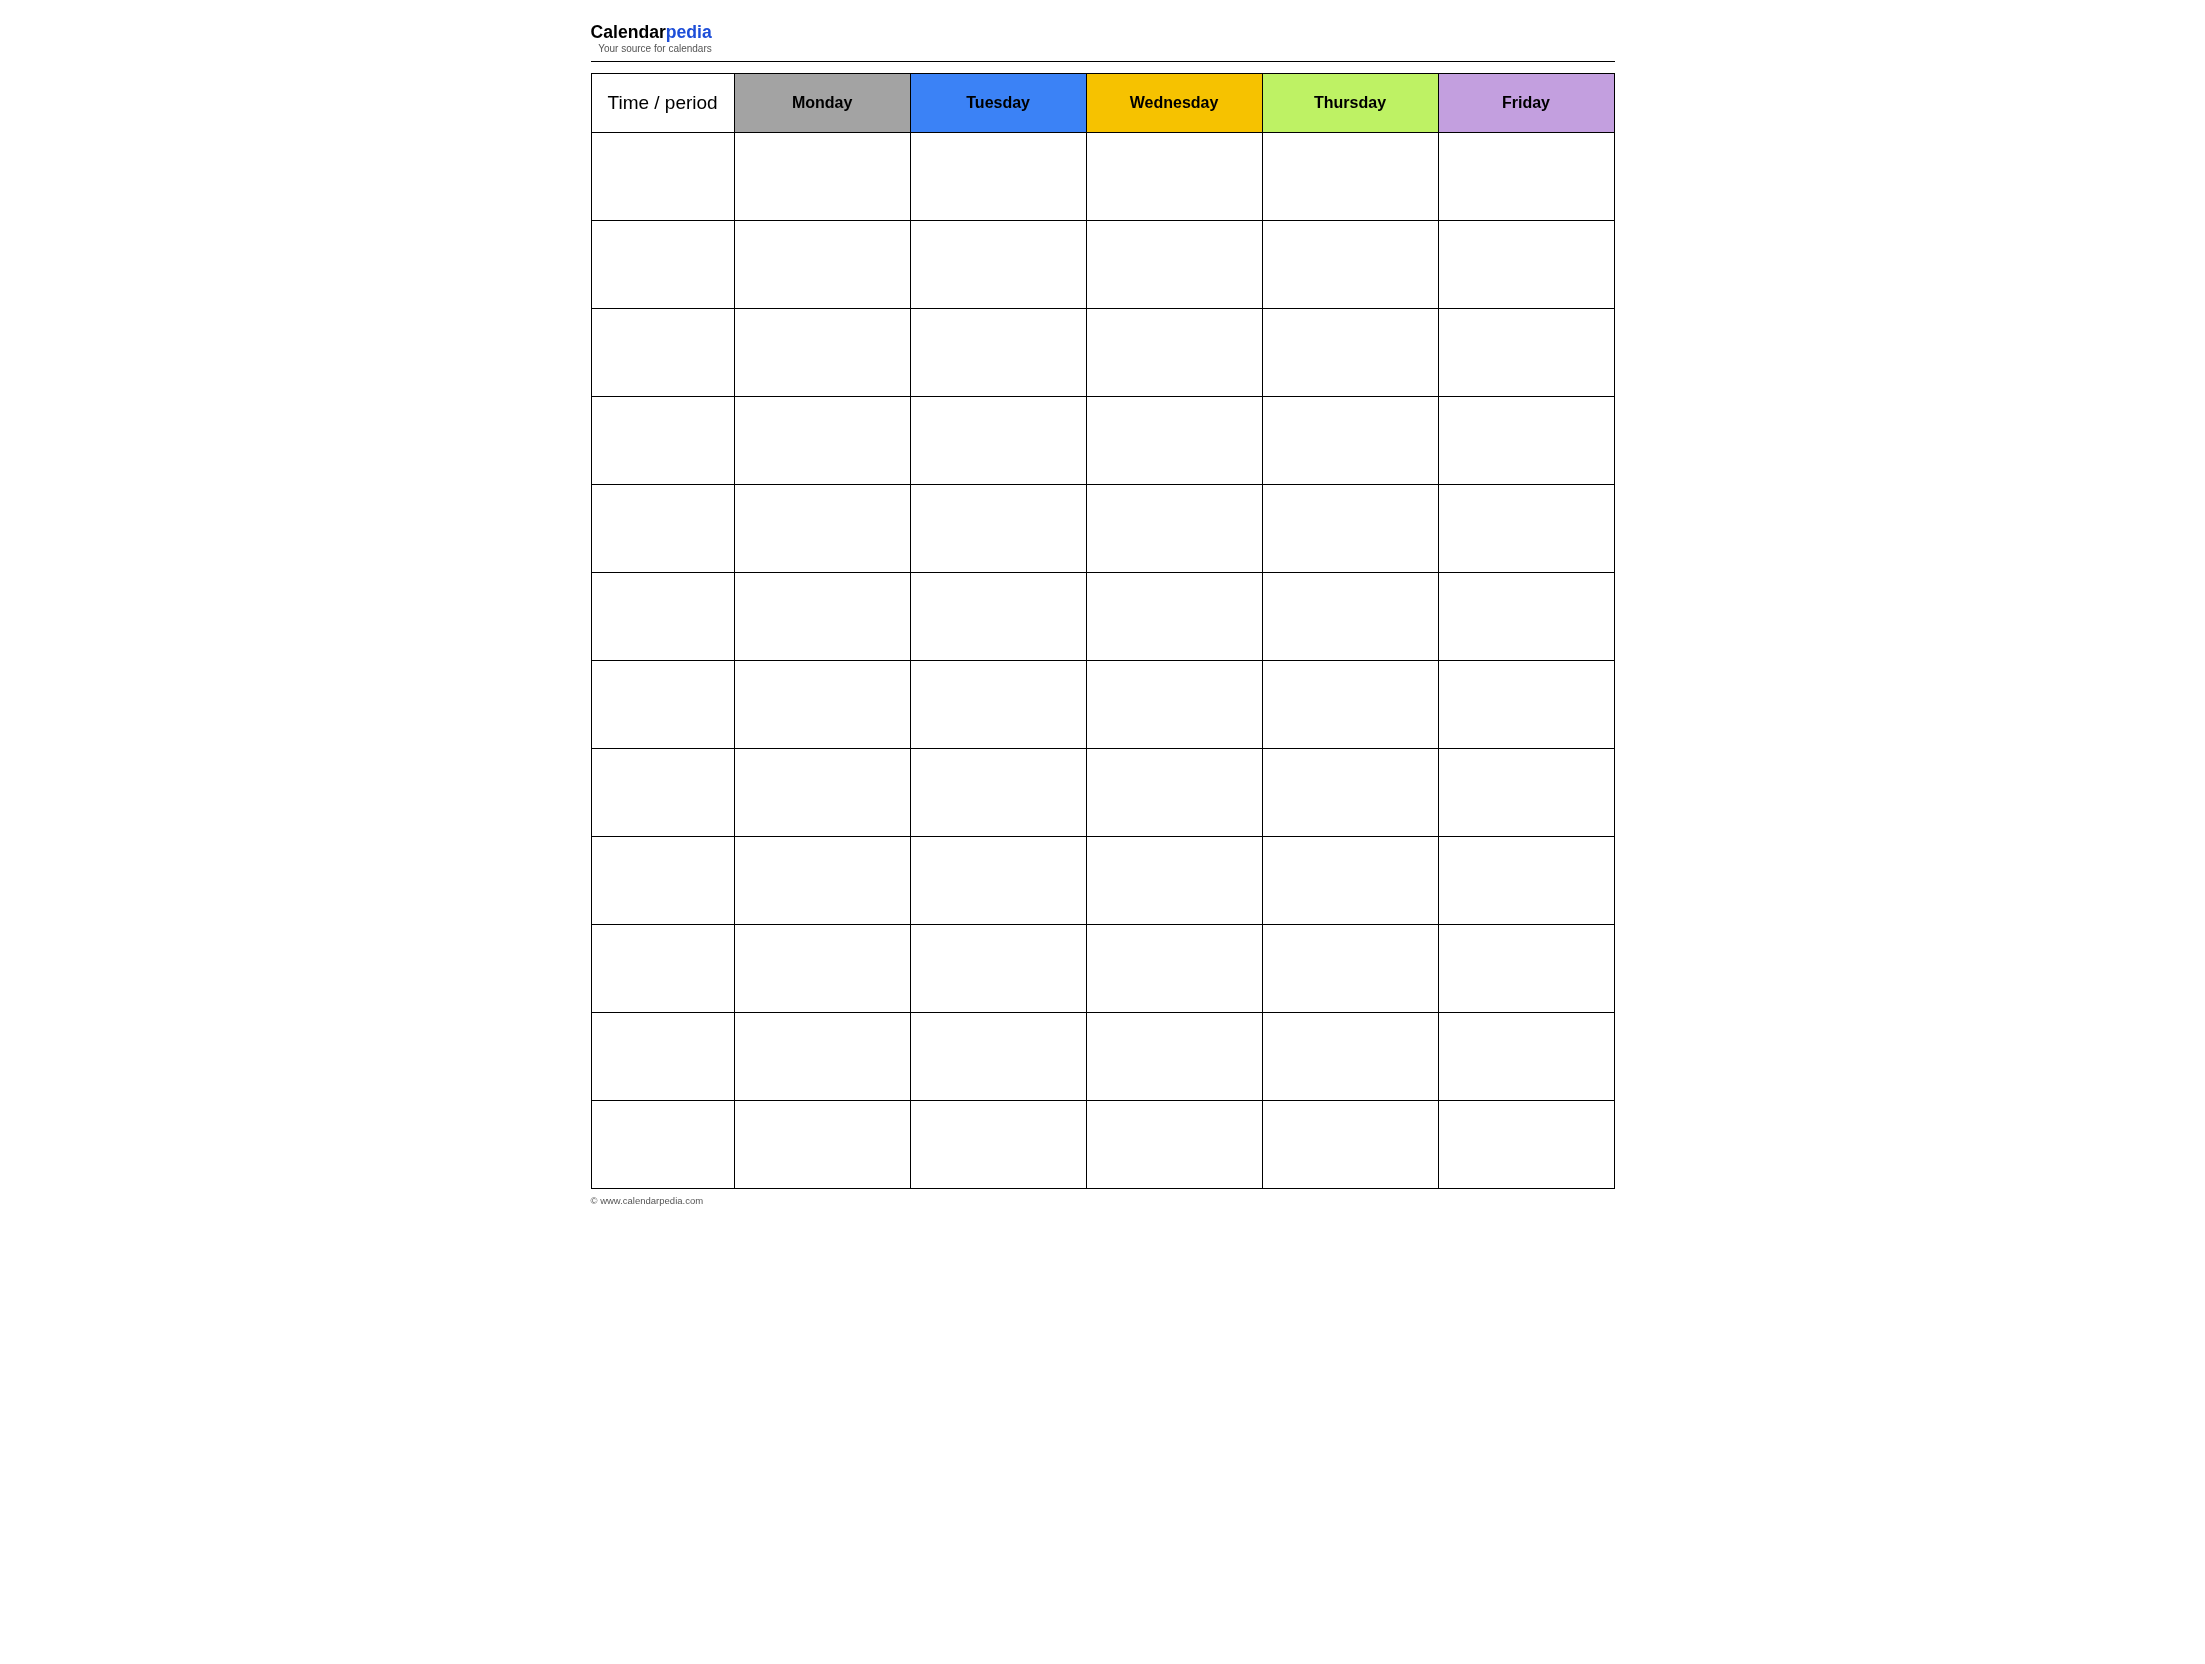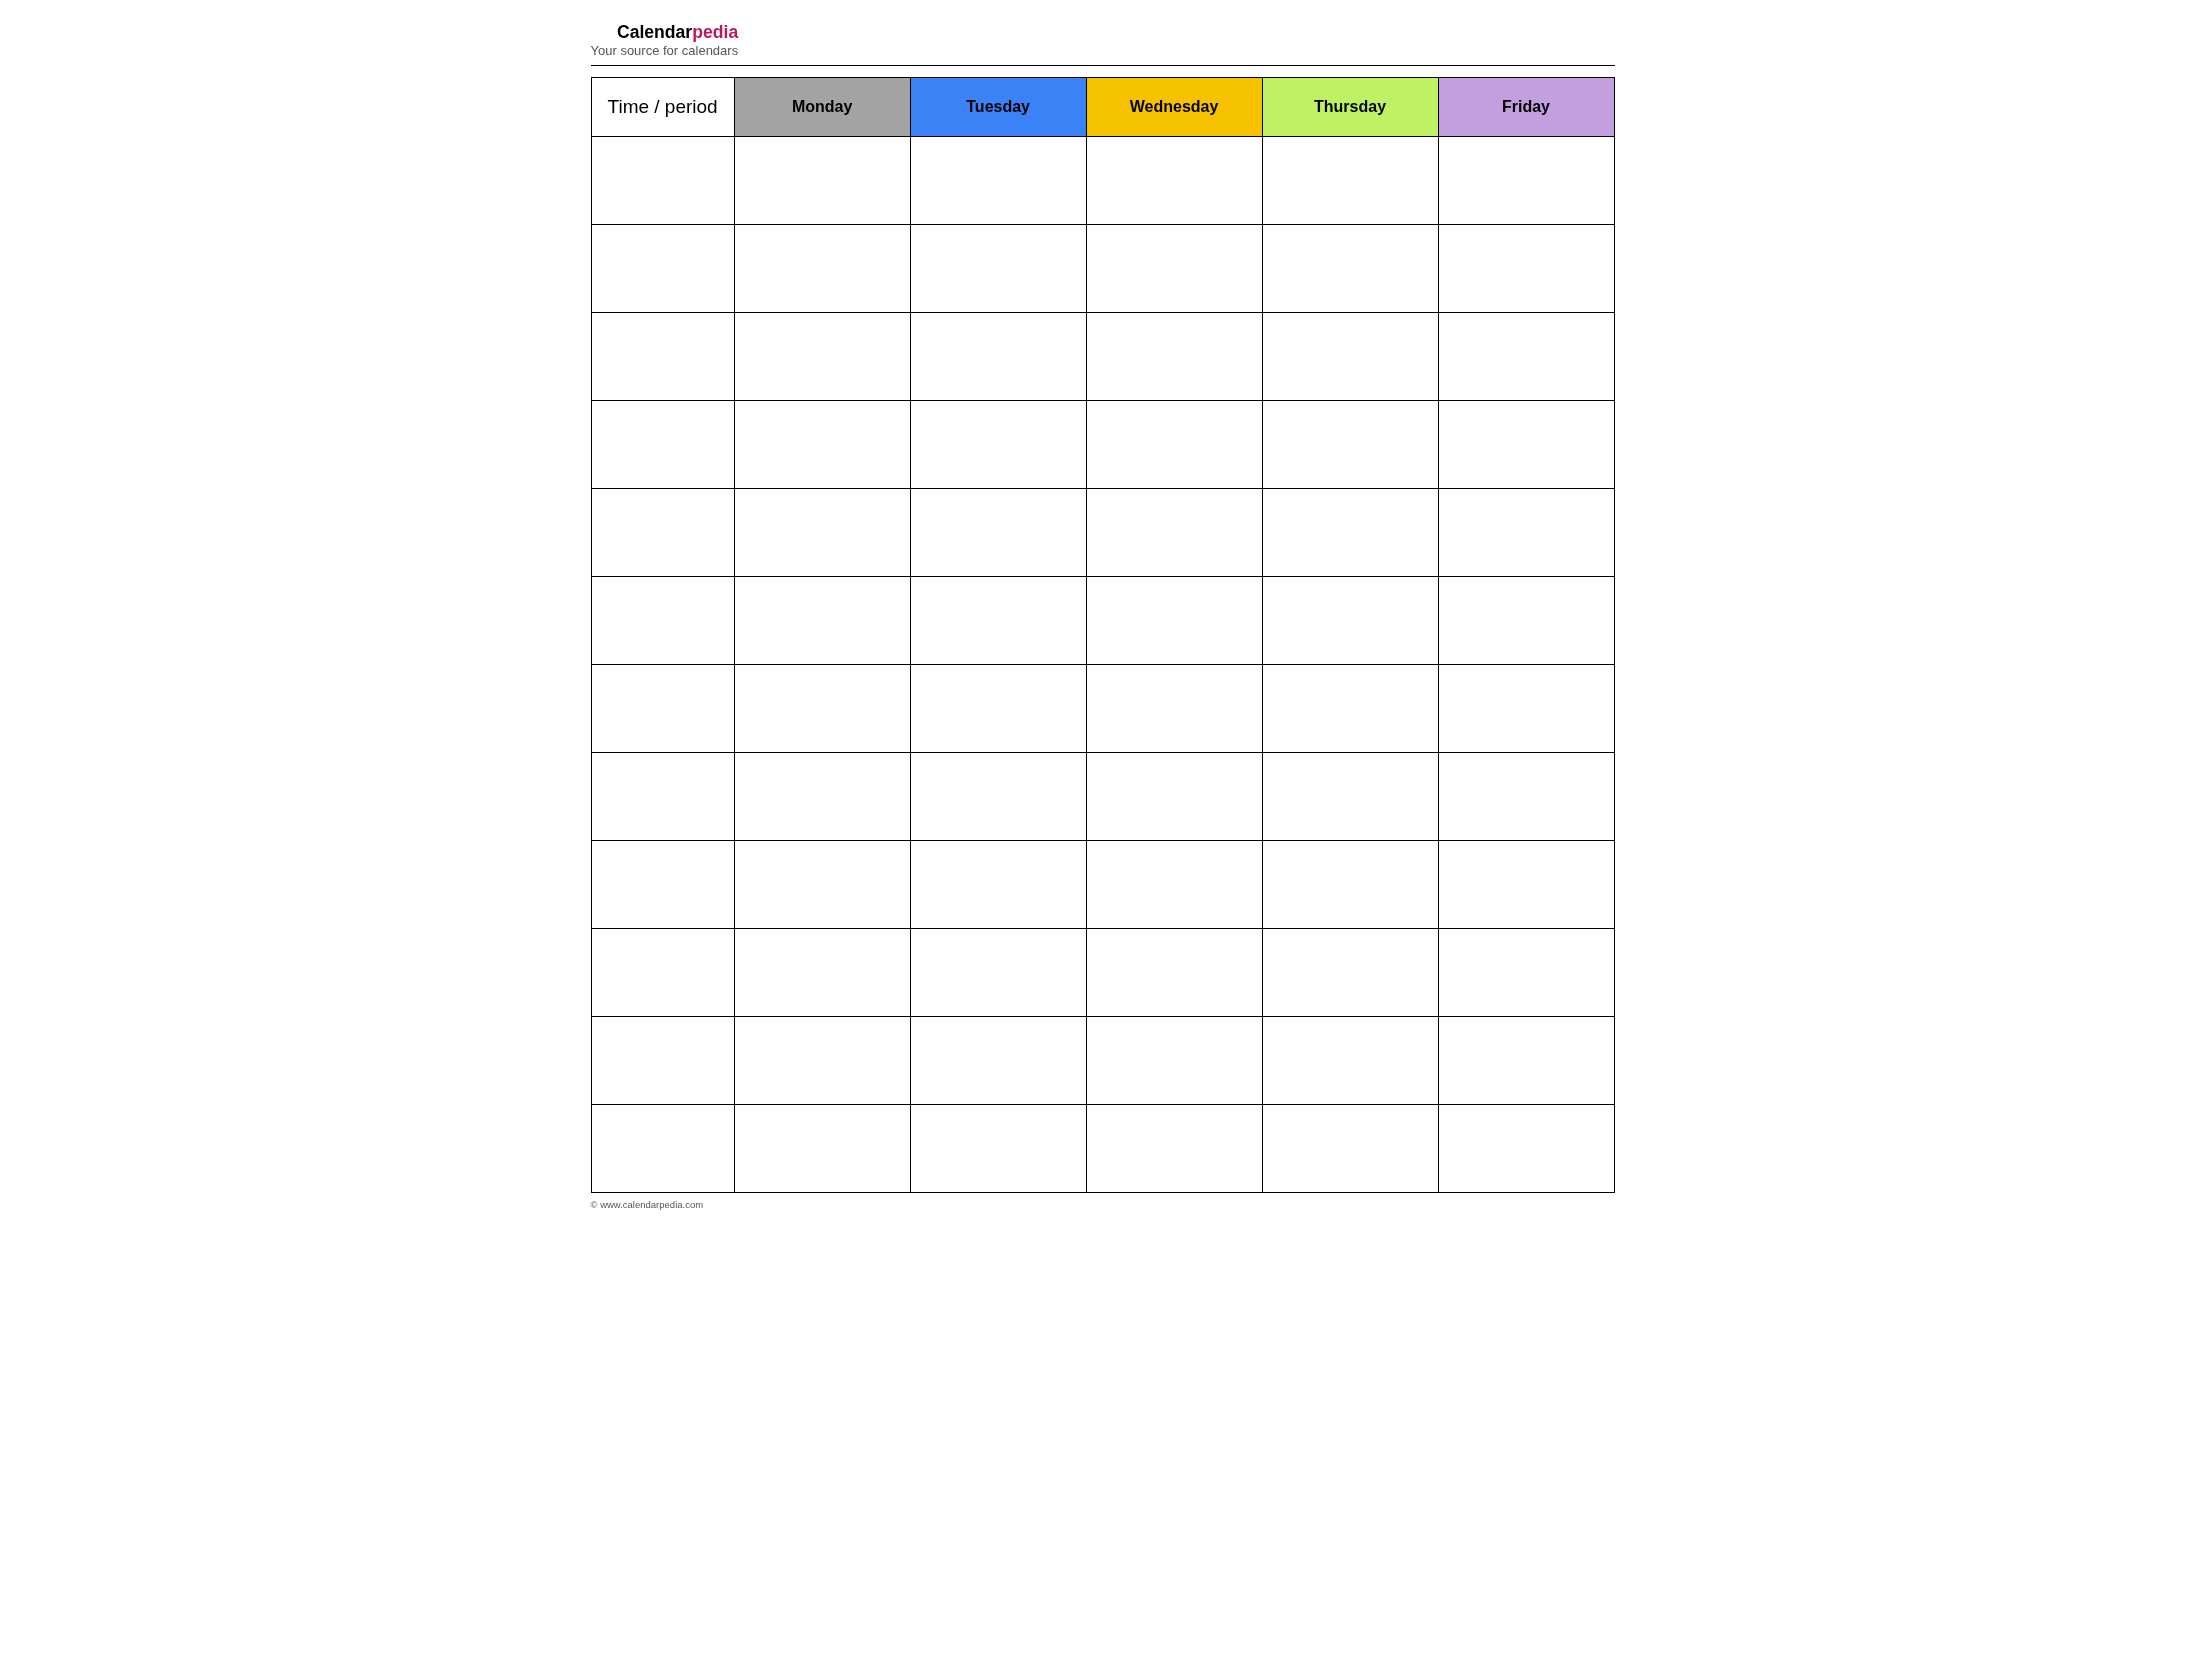--- a/index.html
+++ b/index.html
@@ -59,25 +59,25 @@
       font-size: 17.6px;
       font-weight: bold;
       color: #000000;
     }
 
     .logo-text .calendar {
       color: #000000;
     }
 
     .logo-text .pedia {
-      color: #be185d;
+      color: #1d4ed8;
     }
 
     .logo-tagline {
-      font-size: 13px;
+      font-size: 10px;
       color: #555555;
     }
 
     .divider {
       border: none;
       border-top: 1.5px solid #000000;
       margin: 7.3px 0 11px 0;
     }
 
     .schedule-table {

